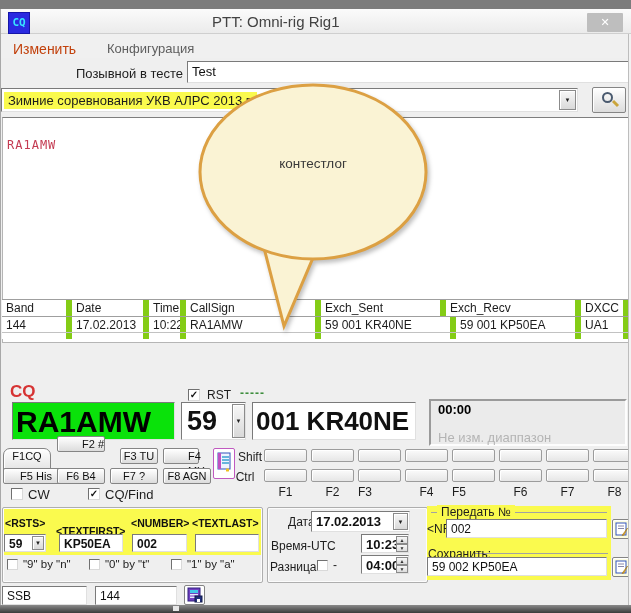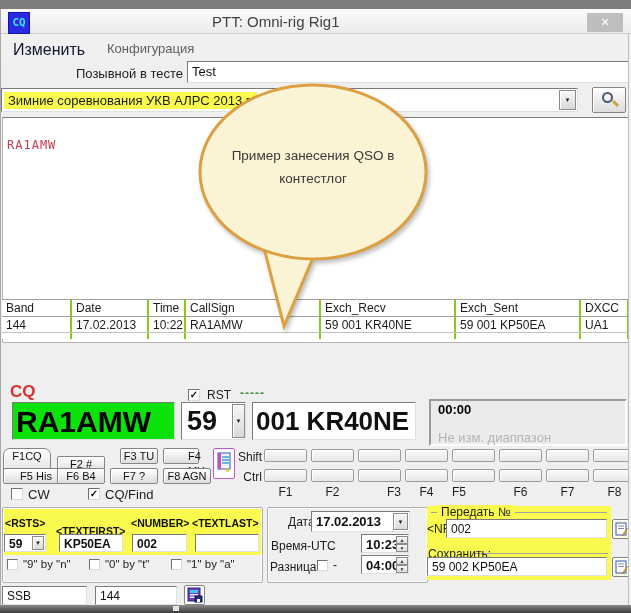--- a/index.html
+++ b/index.html
@@ -22,21 +22,21 @@
   .drop { position:absolute; border:1px solid #8b8b8b; background:linear-gradient(#f7f7f7,#d9d9d9);
           box-shadow:inset 1px 1px 0 #fff; color:#222; display:flex; align-items:center;
           justify-content:center; font-size:6px; }
   .spinbox { position:absolute; display:flex; flex-direction:column; }
   .spinbox > div { flex:1; border:1px solid #8b8b8b; background:linear-gradient(#f7f7f7,#dcdcdc);
           font-size:5px; line-height:6px; text-align:center; color:#333; }
   .group { position:absolute; border:1px solid #aeaeae; border-radius:2px;
            box-shadow:inset 1px 1px 0 #fcfcfc, inset -1px -1px 0 #fcfcfc; }
   .yellowbg { background:#fafa4e; }
   .trow { display:flex; }
-  .tcell { border-right:2px solid #84cc16; padding:1px 0 0 4px; font-size:12px; color:#1c1c1c;
+  .tcell { border-right:6px solid #84cc16; padding:1px 0 0 4px; font-size:12px; color:#1c1c1c;
            white-space:nowrap; overflow:hidden; }
   .w0{width:70px}.w1{width:77px}.w2{width:37px}.w3{width:135px}.w4{width:135px}.w5{width:125px}.w6{flex:1}
   .balloon-text { position:absolute; left:212px; top:148px; width:202px; text-align:center;
                   font-size:13.5px; color:#3a3a3a; }
 </style>
 </head>
 <body>
 
 <div class="win">
 
@@ -45,21 +45,21 @@
   <div class="abs" style="left:0;top:9px;width:631px;height:25px;background:linear-gradient(#fbfbfb,#ebebeb);border-bottom:1px solid #cfcfcf;"></div>
   <div class="abs" style="left:8px;top:12px;width:22px;height:22px;background:#2a2ae0;border:1px solid #1515a8;
               color:#37e4ff;font:bold 11px/20px 'DejaVu Sans Mono',monospace;text-align:center;">CQ</div>
   <div class="abs" style="left:212px;top:13px;font-size:15px;color:#424242;">PTT: Omni-rig Rig1</div>
   <div class="abs" style="left:587px;top:13px;width:36px;height:19px;background:#bebebe;border-radius:1px;
               color:#fff;font-size:11px;line-height:19px;text-align:center;">
     <span>✕</span>
   </div>
 
   <div class="abs" style="left:0;top:34px;width:631px;height:24px;background:#f0f0f0;"></div>
-  <div class="lbl" style="left:13px;top:41px;font-size:16px;color:#0f172a;">Изменить</div>
+  <div class="lbl" style="left:13px;top:41px;font-size:14px;color:#c2410c;">Изменить</div>
   <div class="lbl" style="left:79px;top:41px;font-size:13px;color:#5e5e5e;margin-left:28px;">Конфигурация</div>
 
   <div class="lbl" style="left:60px;top:66px;width:123px;text-align:right;font-size:13px;">Позывной в тесте</div>
   <div class="field" style="left:187px;top:61px;width:443px;height:22px;font-size:13px;">Test</div>
 
   <div class="field" style="left:1px;top:88px;width:577px;height:24px;padding:0;">
     <span class="yellowbg" style="position:absolute;left:2px;top:3px;padding:1px 4px;font-size:13px;color:#1c1c1c;">Зимние соревнования УКВ АЛРС 2013 г.</span>
   </div>
   <div class="drop" style="left:559px;top:90px;width:17px;height:20px;">
     <span>▼</span>
@@ -71,22 +71,22 @@
 
   <div class="abs" style="left:2px;top:117px;width:627px;height:226px;background:#fff;border:1px solid #b5b5b5;border-top-color:#7e7e7e;"></div>
   <div class="abs" style="left:7px;top:138px;font-family:'DejaVu Sans Mono',monospace;font-size:12px;letter-spacing:1px;color:#c43b52;">RA1AMW</div>
 
   <div class="abs" style="left:2px;top:299px;width:627px;background:#fff;border-top:1px solid #9f9f9f;">
     <div class="trow" style="height:17px;border-bottom:1px solid #9f9f9f;">
       <div class="tcell w0">Band</div>
       <div class="tcell w1">Date</div>
       <div class="tcell w2">Time</div>
       <div class="tcell w3">CallSign</div>
+      <div class="tcell w5">Exch_Sent</div>
       <div class="tcell w4">Exch_Recv</div>
-      <div class="tcell w5">Exch_Sent</div>
       <div class="tcell w6">DXCC</div>
     </div>
     <div class="trow" style="height:16px;border-bottom:1px solid #c2c2c2;">
       <div class="tcell w0">144</div>
       <div class="tcell w1">17.02.2013</div>
       <div class="tcell w2">10:22</div>
       <div class="tcell w3">RA1AMW</div>
       <div class="tcell w4">59 001 KR40NE</div>
       <div class="tcell w5">59 001 KP50EA</div>
       <div class="tcell w6">UA1</div>
@@ -100,21 +100,20 @@
         <div class="tcell w5"></div>
       <div class="tcell w6"></div>
     </div>
   </div>
 
   <svg class="abs" style="left:150px;top:78px;filter:drop-shadow(2px 3px 2px rgba(0,0,0,0.25));" width="330" height="256" viewBox="0 0 330 256">
     <polygon points="112,162 168,168 134,248" fill="#faf3d4" stroke="#dca043" stroke-width="3"></polygon>
     <ellipse cx="163" cy="94" rx="113" ry="87" fill="#faf3d4" stroke="#dca043" stroke-width="3"></ellipse>
   </svg>
   <div class="balloon-text">
-    <div>Пример занесения QSO в</div>
     <div style="margin-top:8px;">контестлог</div>
   </div>
 
   <div class="abs" style="left:10px;top:382px;font-weight:bold;font-size:17px;color:#d63333;">CQ</div>
   <div class="cb" style="left:188px;top:389px;">
     <span>✓</span>
   </div>
   <div class="lbl" style="left:207px;top:388px;">RST</div>
   <div class="abs" style="left:240px;top:386px;font-size:12px;font-weight:bold;letter-spacing:1px;color:#3e8e3e;">-----</div>
 
@@ -126,62 +125,62 @@
   </div>
   <div class="field" style="left:252px;top:402px;width:164px;height:38px;font-weight:bold;font-size:26px;line-height:33px;padding-left:3px;">001 KR40NE</div>
 
   <div class="abs" style="left:429px;top:399px;width:198px;height:47px;background:#ebebeb;border:2px solid;
               border-color:#9a9a9a #fdfdfd #fdfdfd #9a9a9a;">
     <div style="position:absolute;left:7px;top:1px;font-weight:bold;font-size:13px;color:#000;">00:00</div>
     <div style="position:absolute;left:7px;top:29px;font-size:13px;color:#b4b4b4;">Не изм. диаппазон</div>
   </div>
 
   <div class="btn3d" style="left:3px;top:448px;width:48px;height:29px;line-height:15px;border-radius:7px;">F1CQ</div>
-  <div class="btn3d" style="left:57px;top:456px;width:48px;height:16px;line-height:15px;">F2 #</div>
+  <div class="btn3d" style="left:57px;top:436px;width:48px;height:16px;line-height:15px;text-align:right;">F2 #</div>
   <div class="btn3d" style="left:120px;top:448px;width:38px;height:16px;line-height:15px;">F3 TU</div>
   <div class="btn3d" style="left:163px;top:448px;width:36px;height:16px;line-height:15px;padding-left:24px;">F4 MY</div>
   <div class="btn3d" style="left:3px;top:468px;width:66px;height:16px;line-height:15px;">F5 His</div>
   <div class="btn3d" style="left:57px;top:468px;width:48px;height:16px;line-height:15px;">F6 B4</div>
   <div class="btn3d" style="left:110px;top:468px;width:48px;height:16px;line-height:15px;">F7 ?</div>
   <div class="btn3d" style="left:163px;top:468px;width:48px;height:16px;line-height:15px;">F8 AGN</div>
 
   <div class="btn3d" style="left:213px;top:448px;width:22px;height:31px;background:#fff;border-color:#c05ac0;">
     <svg width="16" height="22" viewBox="0 0 16 22" style="margin-top:3px;">
       <rect x="2" y="1" width="12" height="16" fill="#eef4ff" stroke="#3355bb"></rect>
       <rect x="2" y="1" width="3" height="16" fill="#c050c0"></rect>
       <line x1="6" y1="5" x2="13" y2="5" stroke="#3aa0d0" stroke-width="1.5"></line>
       <line x1="6" y1="8" x2="13" y2="8" stroke="#3aa0d0" stroke-width="1.5"></line>
       <line x1="6" y1="11" x2="13" y2="11" stroke="#3aa0d0" stroke-width="1.5"></line>
       <path d="M10 18 h3 M11.5 16.5 v3" stroke="#f0c020" stroke-width="2.5"></path>
     </svg>
   </div>
 
   <div class="lbl" style="left:228px;top:450px;width:34px;text-align:right;">Shift</div>
-  <div class="lbl" style="left:228px;top:470px;width:34px;text-align:right;">Ctrl</div>
+  <div class="lbl" style="left:228px;top:470px;width:34px;text-align:center;">Ctrl</div>
 
   <div class="slot" style="left:264px;top:449px;"></div>
   <div class="slot" style="left:311px;top:449px;"></div>
   <div class="slot" style="left:358px;top:449px;"></div>
   <div class="slot" style="left:405px;top:449px;"></div>
   <div class="slot" style="left:452px;top:449px;"></div>
   <div class="slot" style="left:499px;top:449px;"></div>
   <div class="slot" style="left:546px;top:449px;"></div>
   <div class="slot" style="left:593px;top:449px;"></div>
   <div class="slot" style="left:264px;top:469px;"></div>
   <div class="slot" style="left:311px;top:469px;"></div>
   <div class="slot" style="left:358px;top:469px;"></div>
   <div class="slot" style="left:405px;top:469px;"></div>
   <div class="slot" style="left:452px;top:469px;"></div>
   <div class="slot" style="left:499px;top:469px;"></div>
   <div class="slot" style="left:546px;top:469px;"></div>
   <div class="slot" style="left:593px;top:469px;"></div>
 
   <div class="lbl" style="left:264px;top:485px;width:43px;text-align:center;">F1</div>
   <div class="lbl" style="left:311px;top:485px;width:43px;text-align:center;">F2</div>
-  <div class="lbl" style="left:358px;top:485px;width:43px;text-align:right;">F3</div>
+  <div class="lbl" style="left:358px;top:485px;width:43px;text-align:left;">F3</div>
   <div class="lbl" style="left:405px;top:485px;width:43px;text-align:center;">F4</div>
   <div class="lbl" style="left:452px;top:485px;width:43px;">F5</div>
   <div class="lbl" style="left:499px;top:485px;width:43px;text-align:center;">F6</div>
   <div class="lbl" style="left:546px;top:485px;width:43px;text-align:center;">F7</div>
   <div class="lbl" style="left:593px;top:485px;width:43px;text-align:center;">F8</div>
 
   <div class="cb" style="left:11px;top:488px;"></div>
   <div class="lbl" style="left:28px;top:487px;font-size:13px;">CW</div>
   <div class="cb" style="left:88px;top:488px;">
     <span>✓</span>

